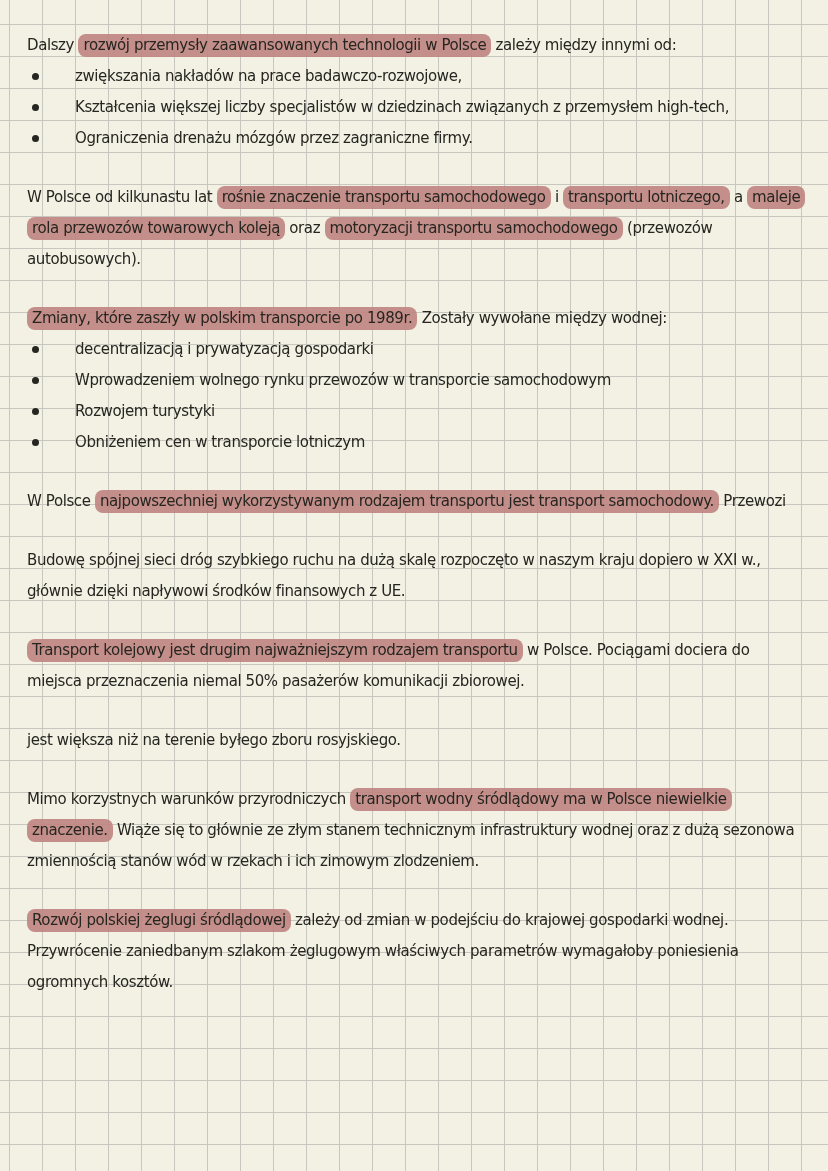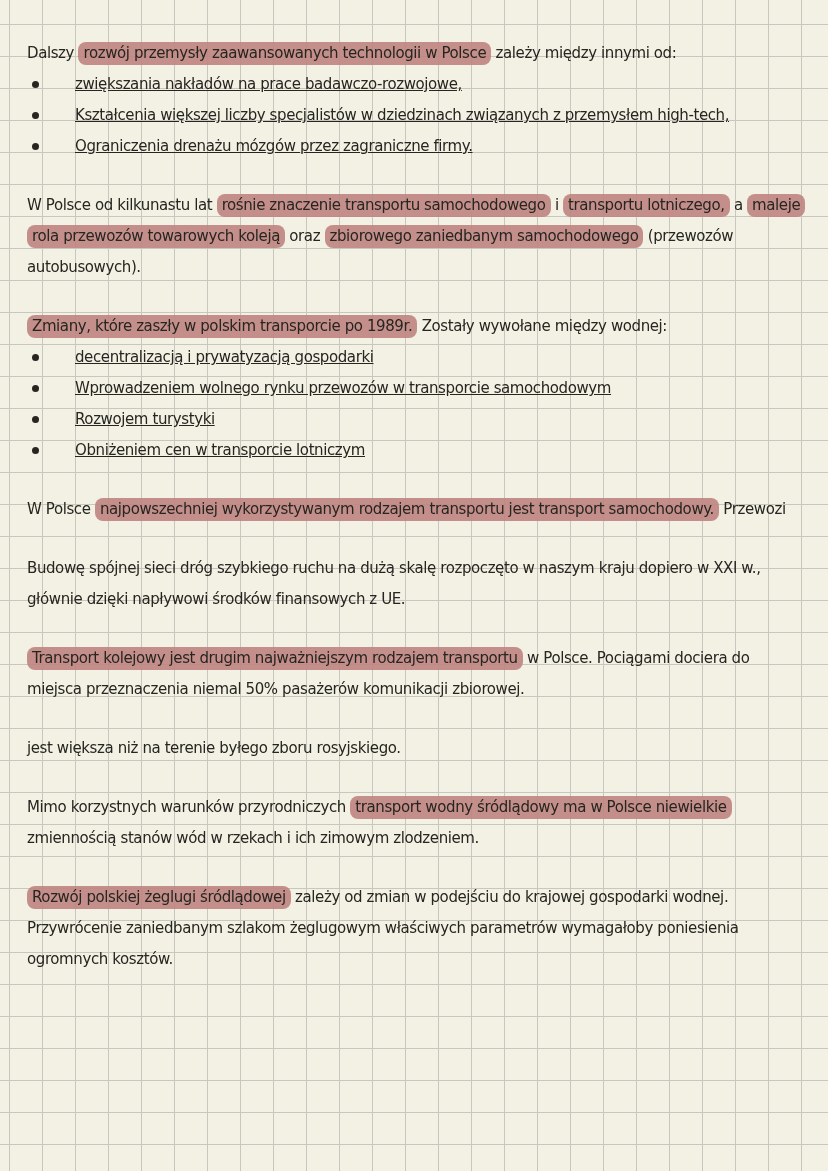--- a/index.html
+++ b/index.html
@@ -18,33 +18,32 @@
     color:var(--ink);
     font-size:15px;
     letter-spacing:-0.4px;
     font-weight:500;
   }
   .page{
     width:828px;height:1171px;
     padding:30px 8px 0 27px;
     overflow:hidden;
   }
-  .block{margin:8px 0 28px 0;}
+  .block{margin:0 0 28px 0;}
   .line{height:31px;line-height:31px;white-space:nowrap;}
   .hl{
     background:var(--hl);
     border-radius:8px;
     padding:2px 5px 3px;
   }
   ul.bullets{list-style:none;}
   ul.bullets li{
     position:relative;
     height:31px;line-height:31px;white-space:nowrap;
     padding-left:48px;
-    text-decoration:underline;
   }
   ul.bullets li::before{
     content:"";
     position:absolute;left:5px;top:12px;
     width:7px;height:7px;border-radius:50%;
     background:var(--ink);
   }
 </style>
 </head>
 <body>
@@ -53,21 +52,21 @@
     <section class="block">
       <div class="line"><span class="plain">Dalszy </span><span class="hl">rozwój przemysły zaawansowanych technologii w Polsce</span><span class="plain"> zależy między innymi od:</span></div>
       <ul class="bullets">
         <li><span class="plain">zwiększania nakładów na prace badawczo-rozwojowe,</span></li>
         <li><span class="plain">Kształcenia większej liczby specjalistów w dziedzinach związanych z przemysłem high-tech,</span></li>
         <li><span class="plain">Ograniczenia drenażu mózgów przez zagraniczne firmy.</span></li>
       </ul>
     </section>
     <section class="block">
       <div class="line"><span class="plain">W Polsce od kilkunastu lat </span><span class="hl">rośnie znaczenie transportu samochodowego</span><span class="plain"> i </span><span class="hl">transportu lotniczego,</span><span class="plain"> a </span><span class="hl">maleje</span></div>
-      <div class="line"><span class="hl">rola przewozów towarowych koleją</span><span class="plain"> oraz </span><span class="hl">zbiorowego zaniedbanym samochodowego</span><span class="plain"> (przewozów</span></div>
+      <div class="line"><span class="hl">rola przewozów towarowych koleją</span><span class="plain"> oraz </span><span class="hl">motoryzacji transportu samochodowego</span><span class="plain"> (przewozów</span></div>
       <div class="line"><span class="plain">autobusowych).</span></div>
     </section>
     <section class="block">
       <div class="line"><span class="hl">Zmiany, które zaszły w polskim transporcie po 1989r.</span><span class="plain"> Zostały wywołane między wodnej:</span></div>
       <ul class="bullets">
         <li><span class="plain">decentralizacją i prywatyzacją gospodarki</span></li>
         <li><span class="plain">Wprowadzeniem wolnego rynku przewozów w transporcie samochodowym</span></li>
         <li><span class="plain">Rozwojem turystyki</span></li>
         <li><span class="plain">Obniżeniem cen w transporcie lotniczym</span></li>
       </ul>
@@ -81,20 +80,21 @@
     </section>
     <section class="block">
       <div class="line"><span class="hl">Transport kolejowy jest drugim najważniejszym rodzajem transportu</span><span class="plain"> w Polsce. Pociągami dociera do</span></div>
       <div class="line"><span class="plain">miejsca przeznaczenia niemal 50% pasażerów komunikacji zbiorowej.</span></div>
     </section>
     <section class="block">
       <div class="line"><span class="plain">jest większa niż na terenie byłego zboru rosyjskiego.</span></div>
     </section>
     <section class="block">
       <div class="line"><span class="plain">Mimo korzystnych warunków przyrodniczych </span><span class="hl">transport wodny śródlądowy ma w Polsce niewielkie</span></div>
+      <div class="line"><span class="hl">znaczenie.</span><span class="plain"> Wiąże się to głównie ze złym stanem technicznym infrastruktury wodnej oraz z dużą sezonowa</span></div>
       <div class="line"><span class="plain">zmiennością stanów wód w rzekach i ich zimowym zlodzeniem.</span></div>
     </section>
     <section class="block">
       <div class="line"><span class="hl">Rozwój polskiej żeglugi śródlądowej</span><span class="plain"> zależy od zmian w podejściu do krajowej gospodarki wodnej.</span></div>
       <div class="line"><span class="plain">Przywrócenie zaniedbanym szlakom żeglugowym właściwych parametrów wymagałoby poniesienia</span></div>
       <div class="line"><span class="plain">ogromnych kosztów.</span></div>
     </section>
   </main>
 
 </body></html>

